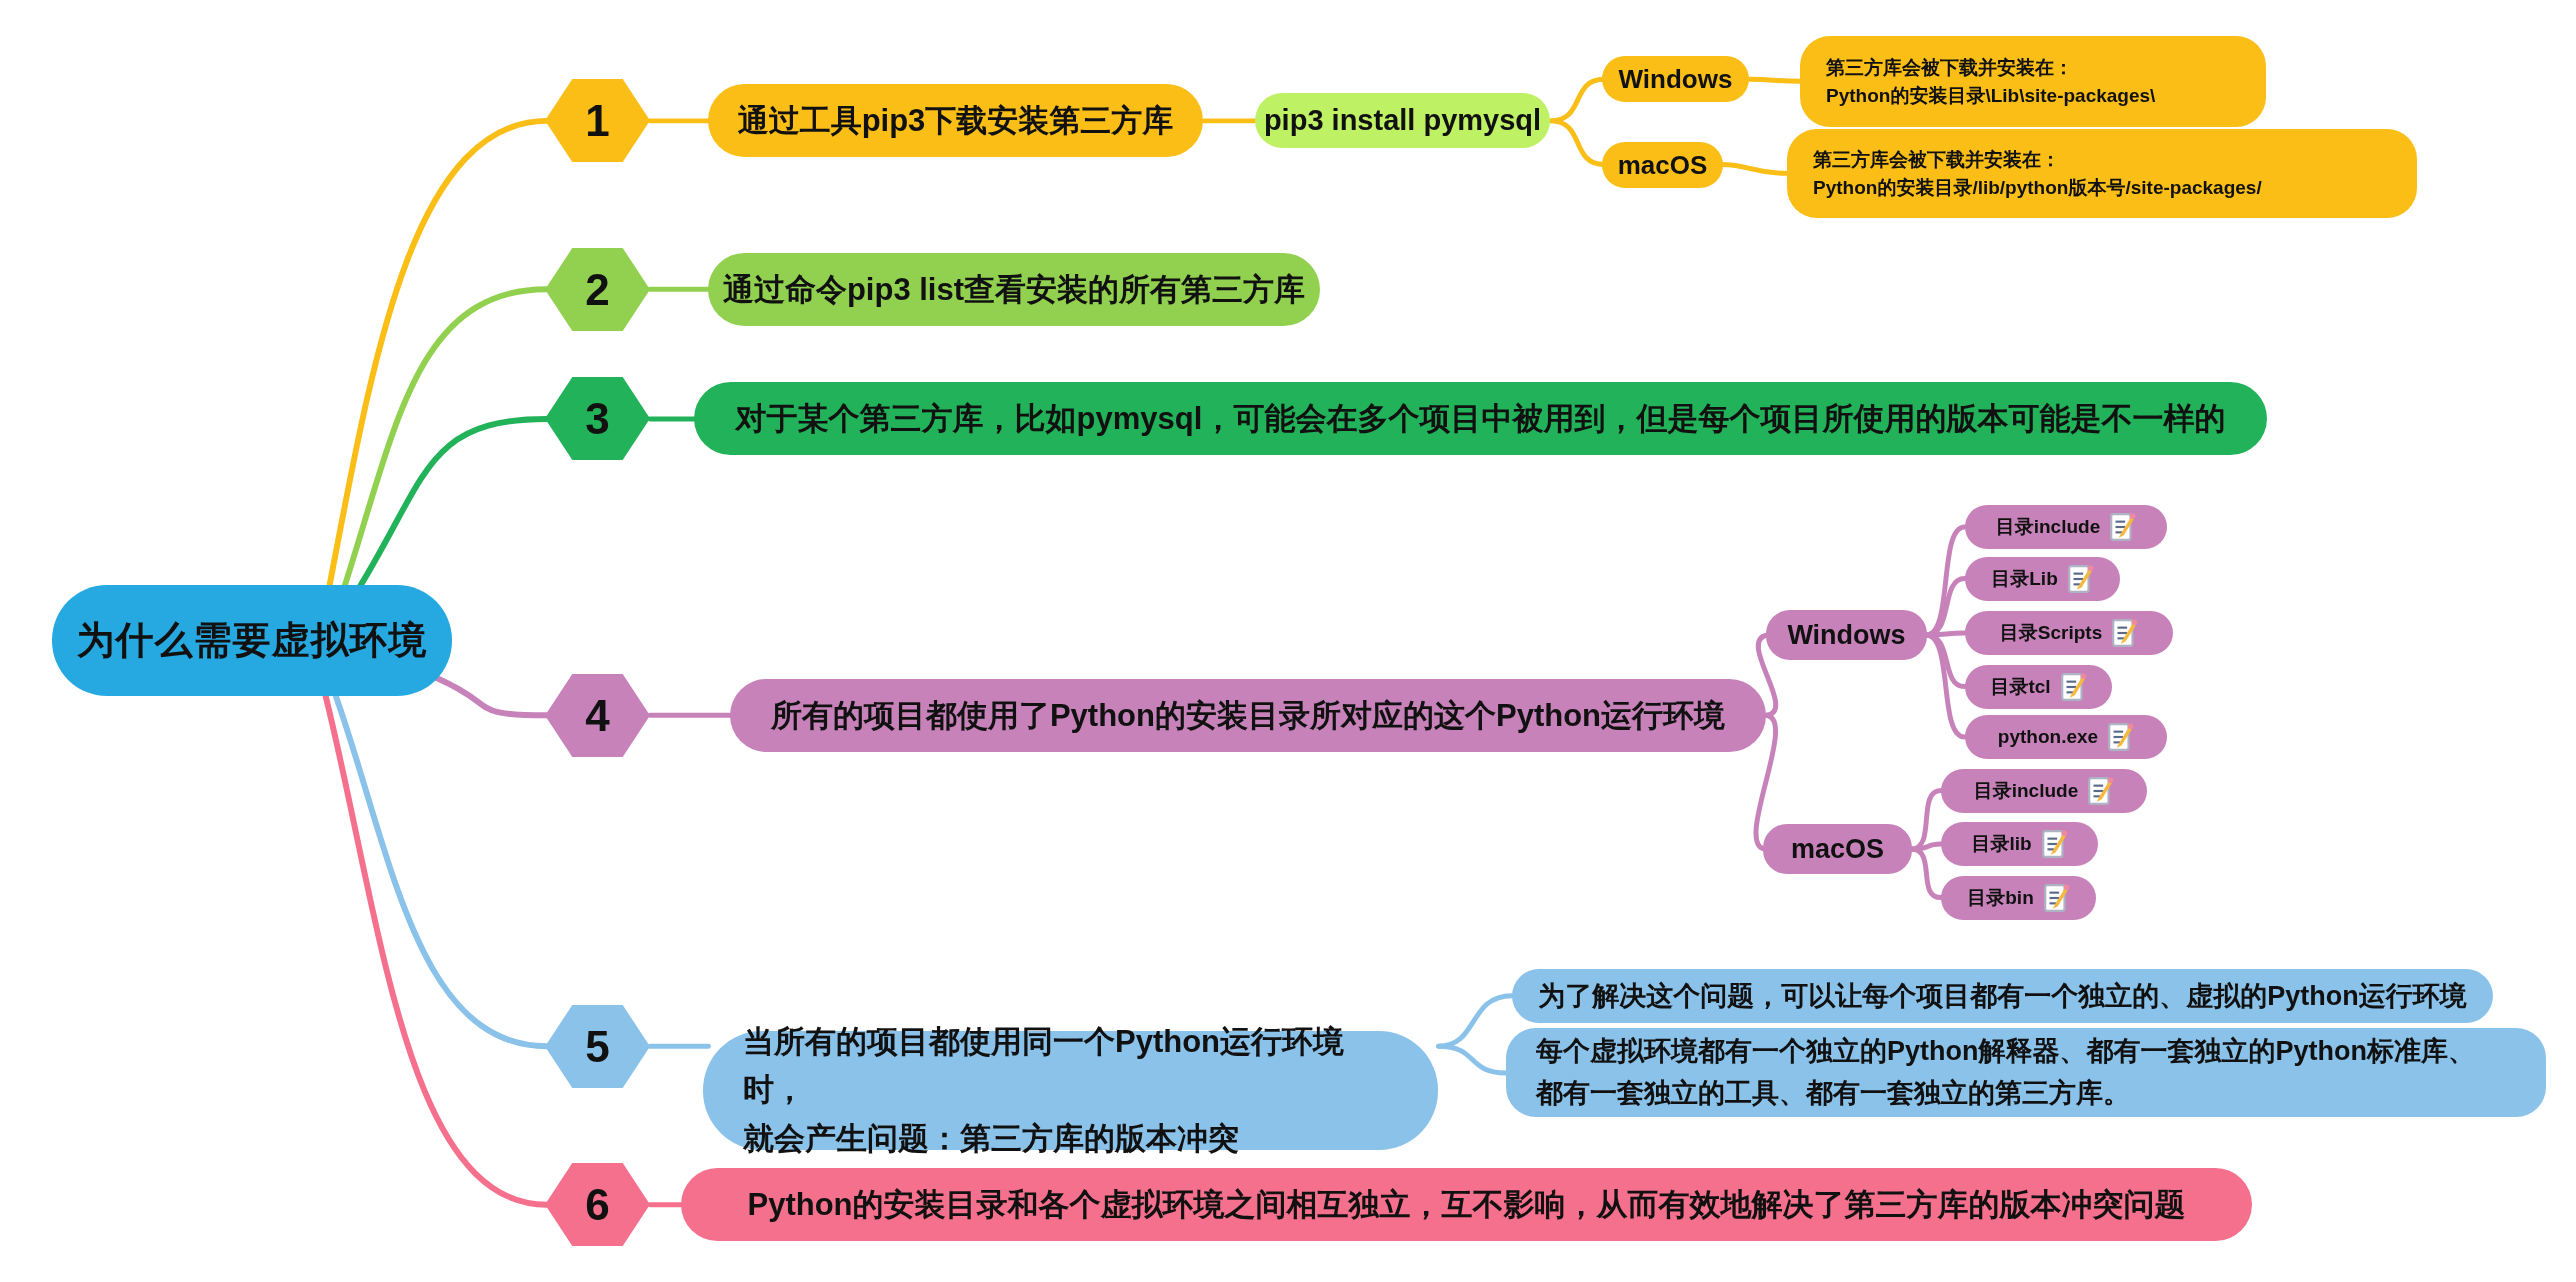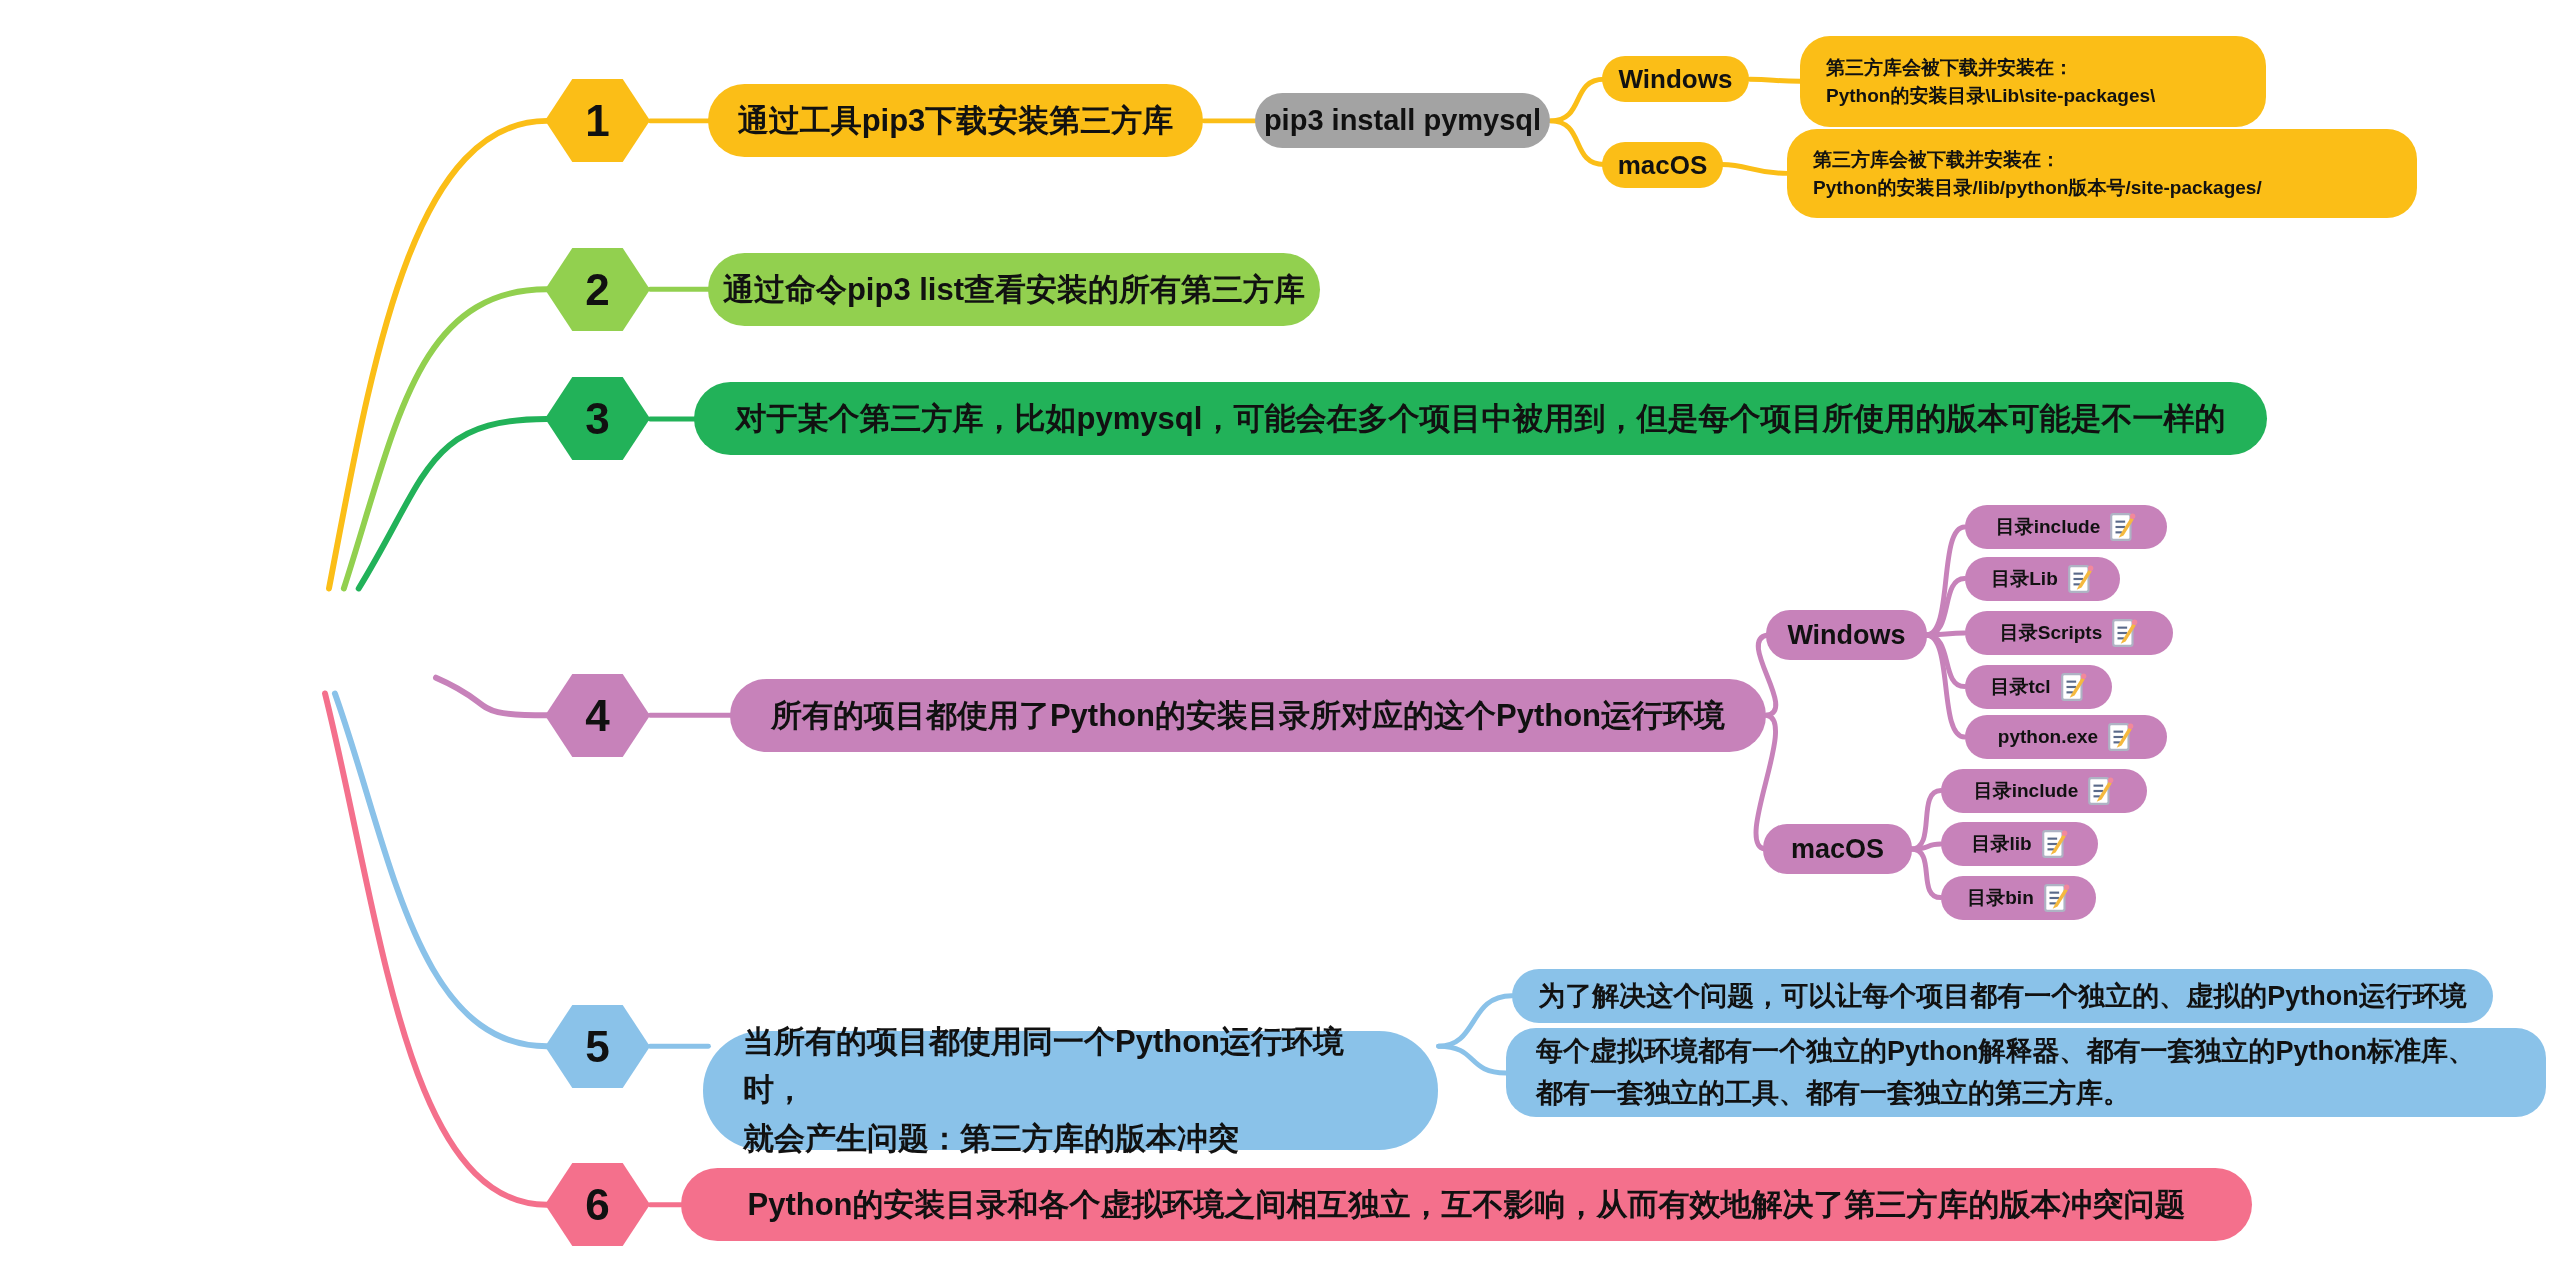--- a/index.html
+++ b/index.html
@@ -71,30 +71,31 @@
     <path stroke-width="5" d="M1944,641 C1972,641 1958,693 1983,693" style="stroke: rgb(199, 130, 186);"></path>
     <path stroke-width="5" d="M1944,641 C1972,641 1956,744 1983,744" style="stroke: rgb(199, 130, 186);"></path>
     <path stroke-width="5" d="M1929,857 C1955,857 1934,798 1959,798" style="stroke: rgb(199, 130, 186);"></path>
     <path stroke-width="5" d="M1929,857 C1950,857 1942,852 1959,852" style="stroke: rgb(199, 130, 186);"></path>
     <path stroke-width="5" d="M1929,857 C1955,857 1934,906 1959,906" style="stroke: rgb(199, 130, 186);"></path>
 
     <path stroke-width="5" d="M1452,1056 C1492,1056 1482,1005 1526,1005" style="stroke: rgb(138, 194, 233);"></path>
     <path stroke-width="5" d="M1452,1056 C1492,1056 1480,1083 1520,1083" style="stroke: rgb(138, 194, 233);"></path>
   </svg>
 
+  <div class="node root" style="left: 52px; top: 585px; width: 400px; height: 111px; background-color: rgb(38, 169, 225);">为什么需要虚拟环境</div>
 
   <div class="node hex" style="left: 545px; top: 79px; width: 105px; height: 83px; background-color: rgb(251, 190, 23);">1</div>
   <div class="node hex" style="left: 545px; top: 248px; width: 105px; height: 83px; background-color: rgb(146, 208, 79);">2</div>
   <div class="node hex" style="left: 545px; top: 377px; width: 105px; height: 83px; background-color: rgb(34, 178, 89);">3</div>
   <div class="node hex" style="left: 545px; top: 674px; width: 105px; height: 83px; background-color: rgb(199, 130, 186);">4</div>
   <div class="node hex" style="left: 545px; top: 1005px; width: 105px; height: 83px; background-color: rgb(138, 194, 233);">5</div>
   <div class="node hex" style="left: 545px; top: 1163px; width: 105px; height: 83px; background-color: rgb(244, 112, 140);">6</div>
 
   <div class="node capsule f31" style="left: 708px; top: 84px; width: 495px; height: 73px; background-color: rgb(251, 190, 23);">通过工具pip3下载安装第三方库</div>
-  <div class="node capsule f29" style="left: 1255px; top: 93px; width: 295px; height: 55px; border-radius: 28px; background-color: #a3a3a3; text-align: right;">pip3 install pymysql</div>
+  <div class="node capsule f29" style="left: 1255px; top: 93px; width: 295px; height: 55px; border-radius: 28px; background-color: #bef264; text-align: right;">pip3 install pymysql</div>
   <div class="node capsule f26 small" style="left: 1602px; top: 56px; width: 147px; height: 46px; background-color: rgb(251, 190, 23);">Windows</div>
   <div class="node capsule left f25" style="left: 1800px; top: 36px; width: 466px; height: 91px; border-radius: 30px; padding: 0px 26px; line-height: 1.45; background-color: rgb(251, 190, 23);">第三方库会被下载并安装在：
 Python的安装目录\Lib\site-packages\</div>
   <div class="node capsule f26 small" style="left: 1602px; top: 142px; width: 121px; height: 46px; background-color: rgb(251, 190, 23);">macOS</div>
   <div class="node capsule left f25" style="left: 1787px; top: 129px; width: 630px; height: 89px; border-radius: 30px; padding: 0px 26px; line-height: 1.45; background-color: rgb(251, 190, 23);">第三方库会被下载并安装在：
 Python的安装目录/lib/python版本号/site-packages/</div>
 
   <div class="node capsule f31" style="left: 708px; top: 253px; width: 612px; height: 73px; background-color: rgb(146, 208, 79);">通过命令pip3 list查看安装的所有第三方库</div>
 
   <div class="node capsule f31" style="left: 694px; top: 382px; width: 1573px; height: 73px; background-color: rgb(34, 178, 89);">对于某个第三方库，比如pymysql，可能会在多个项目中被用到，但是每个项目所使用的版本可能是不一样的</div>

